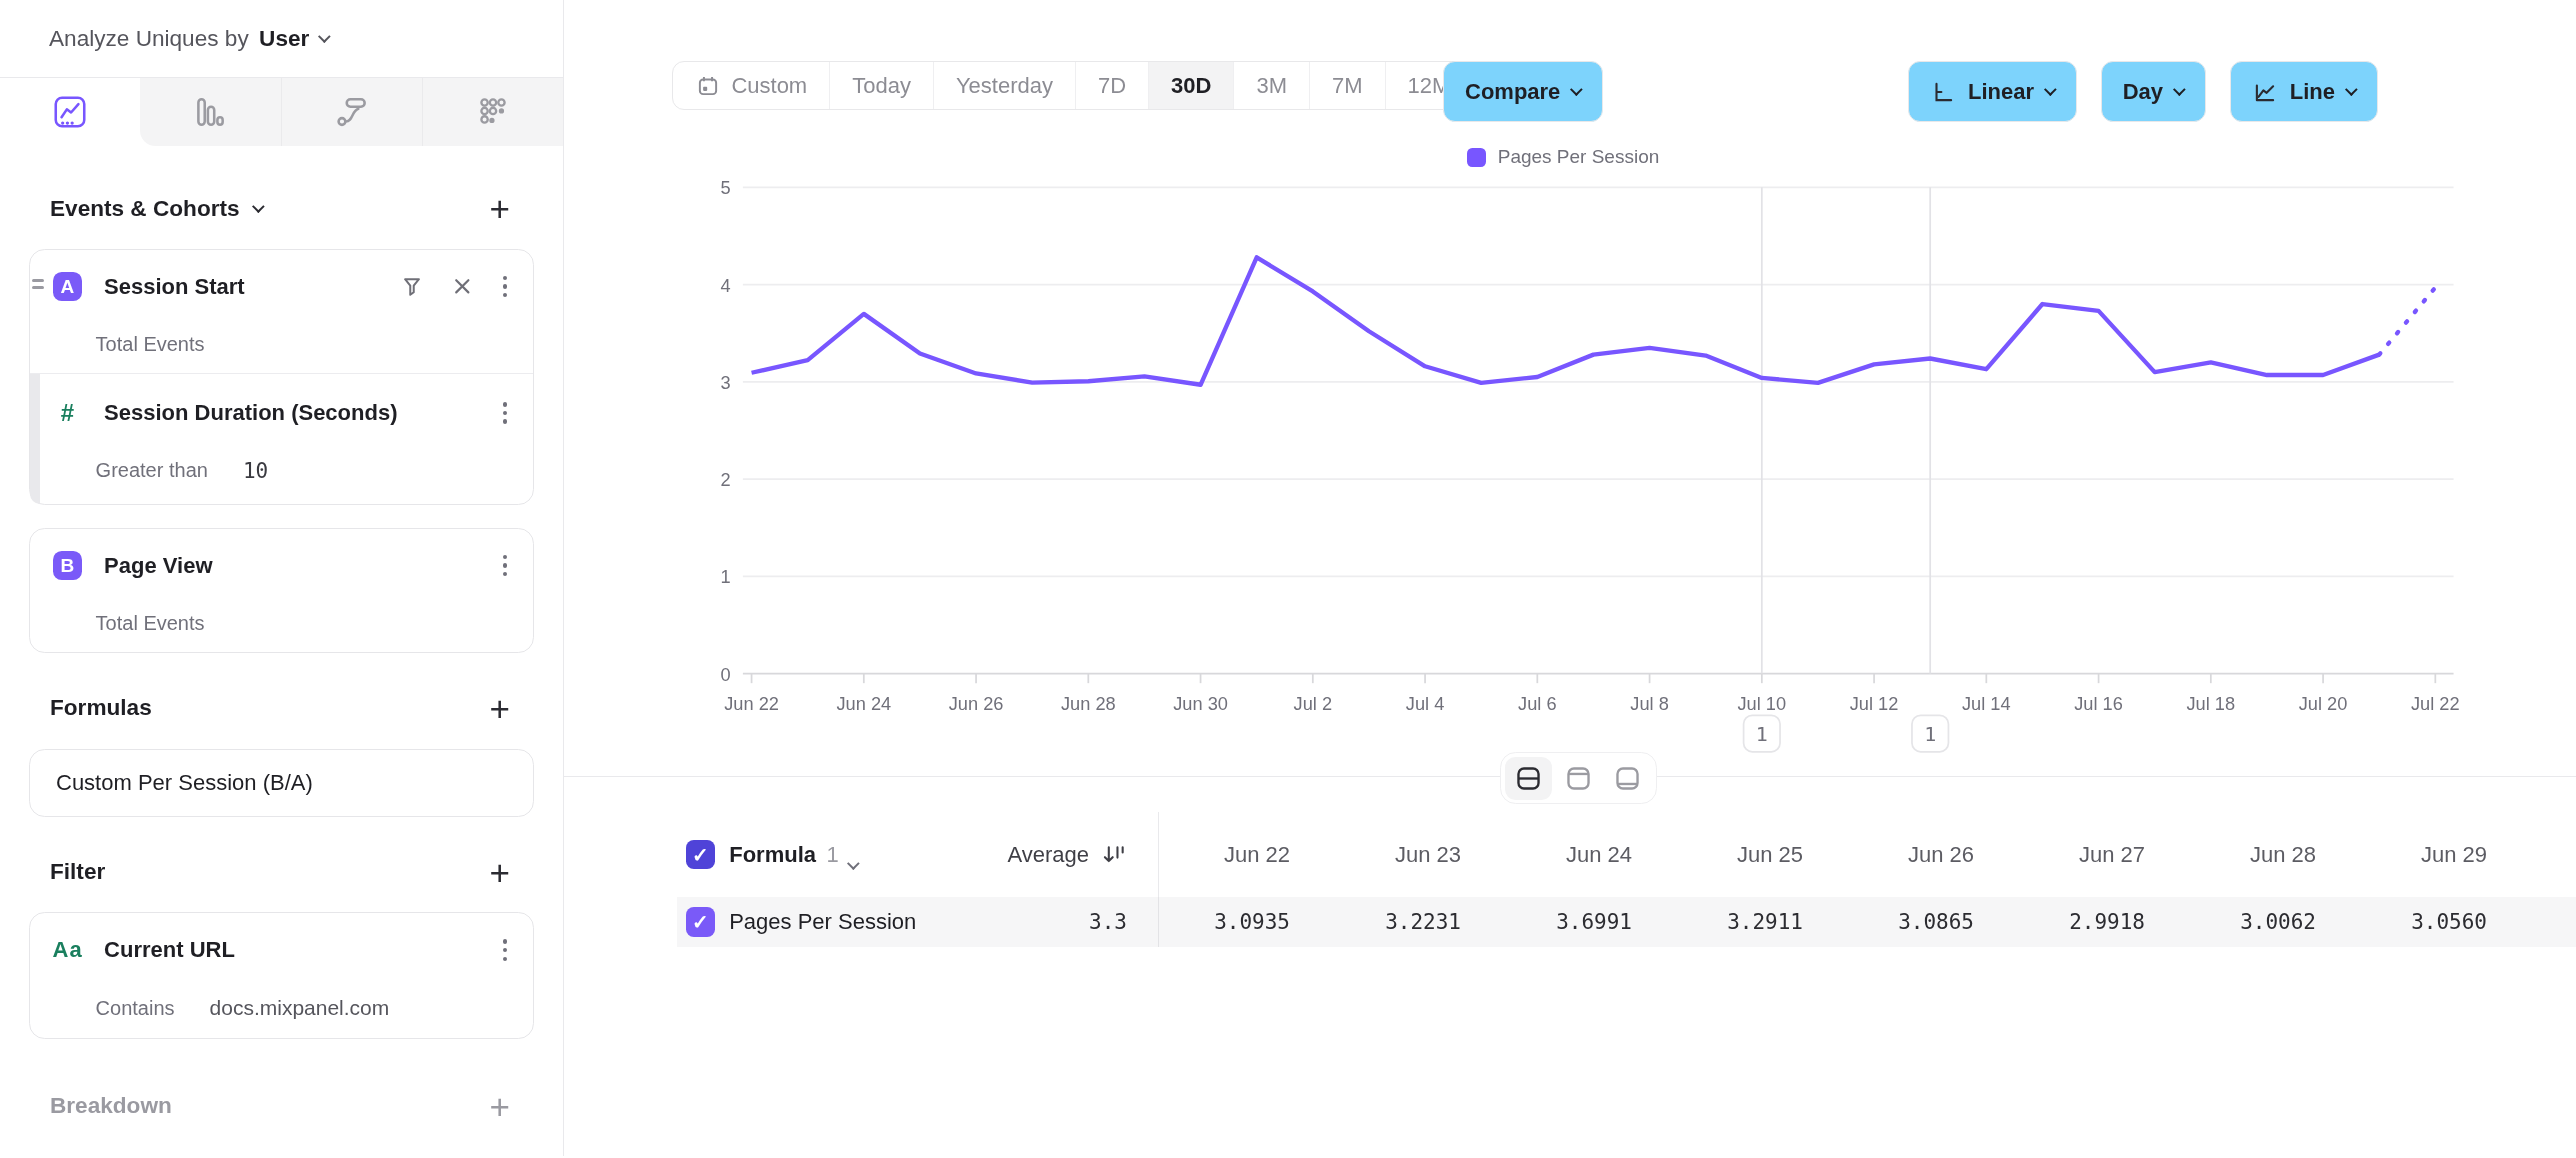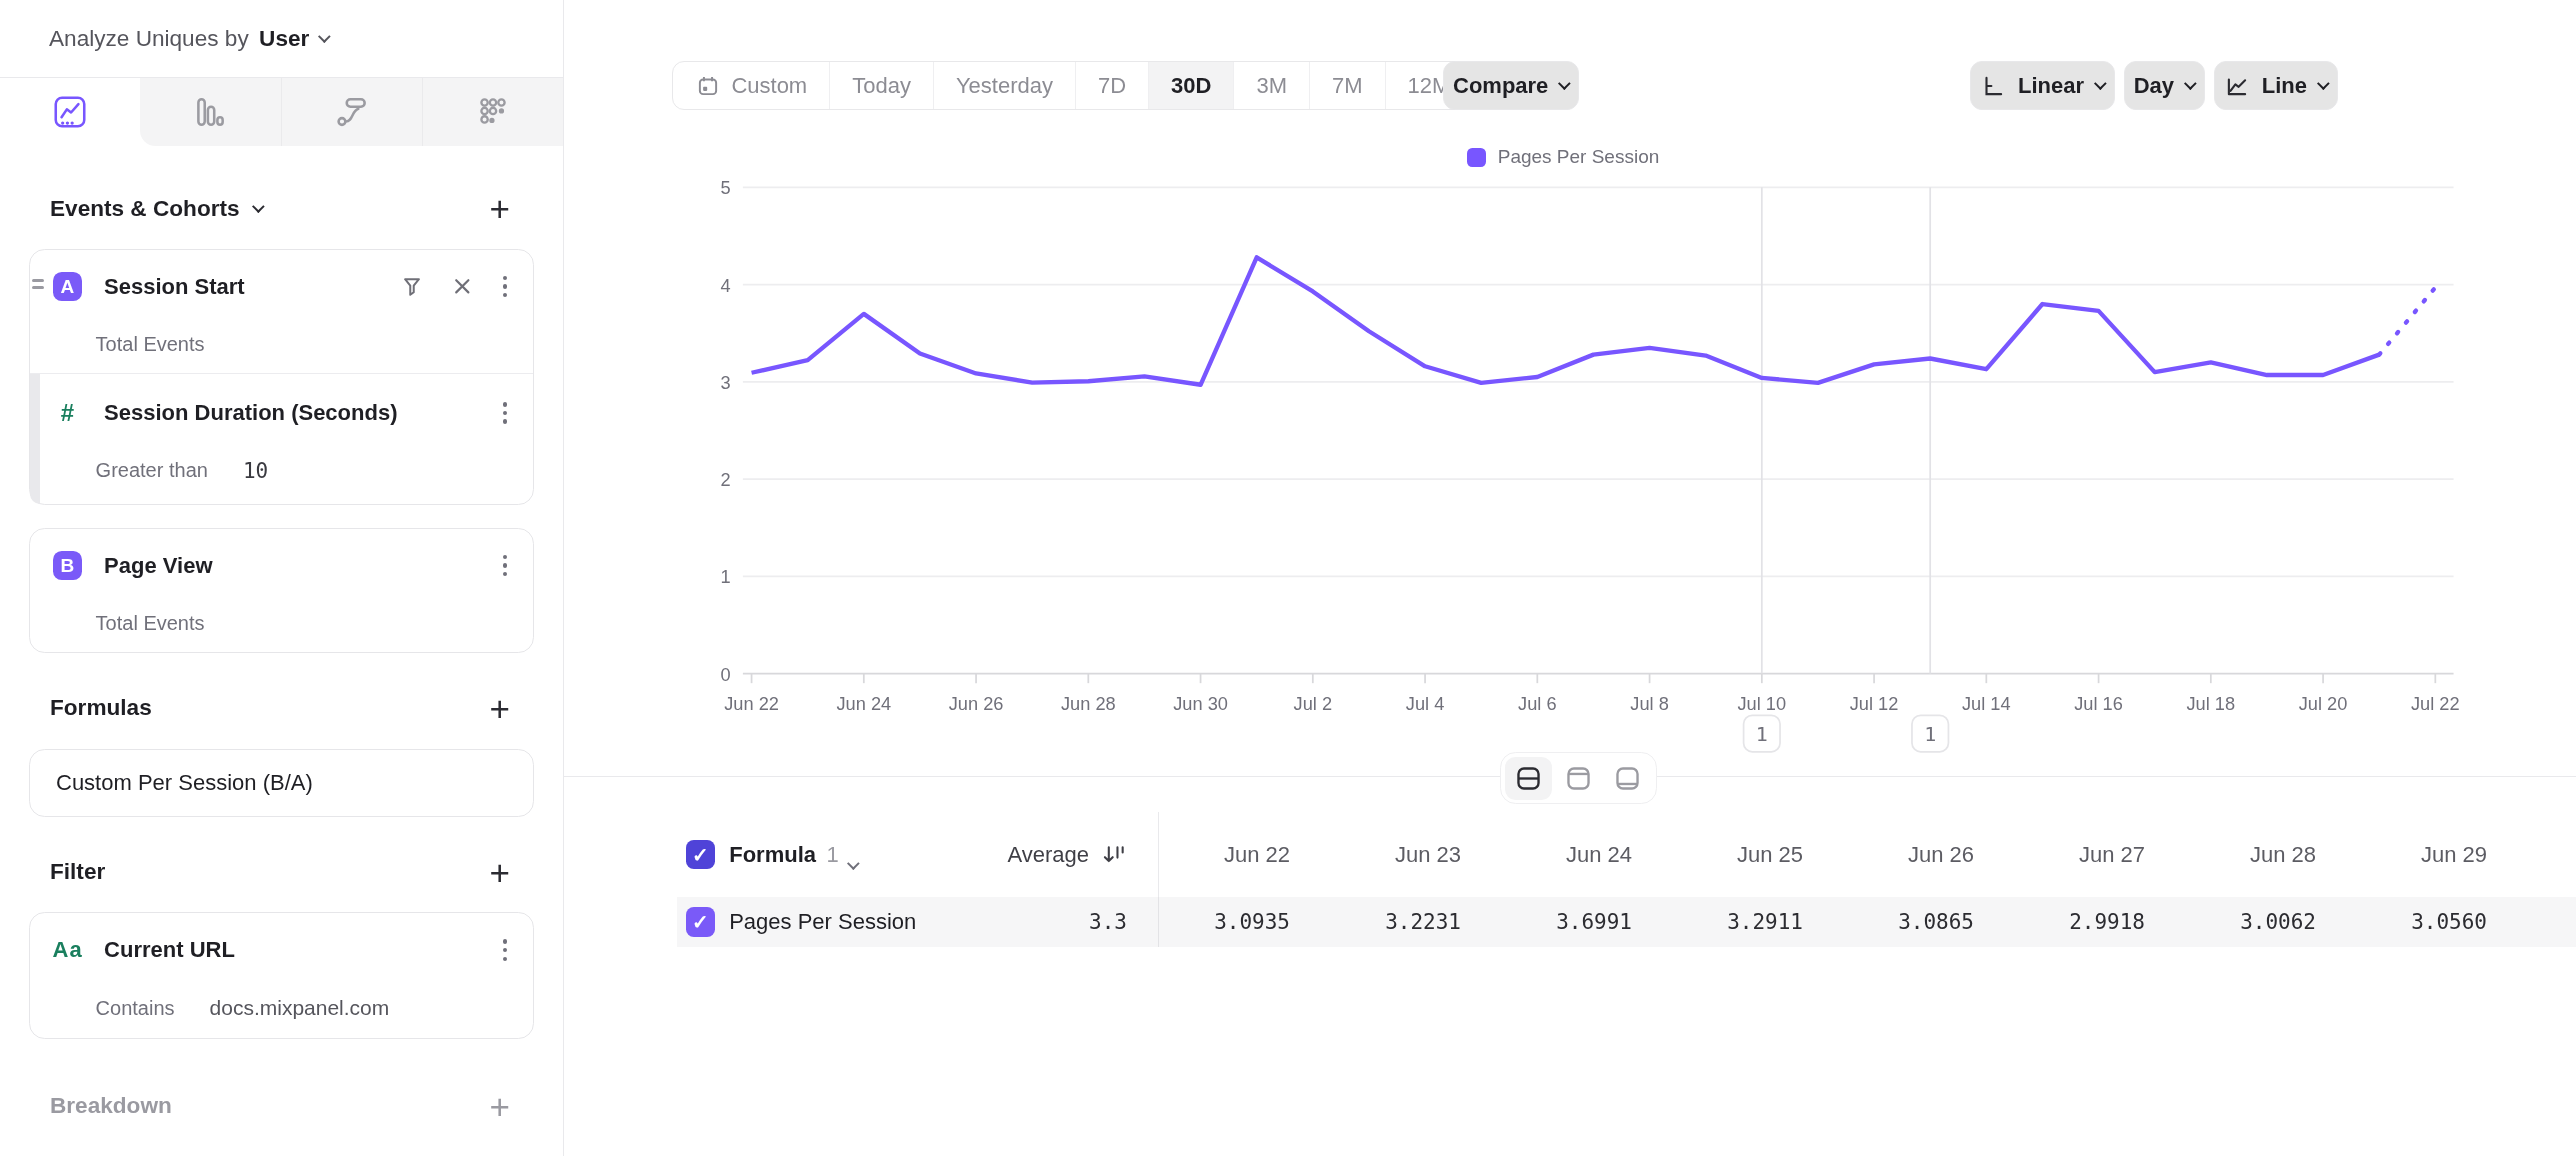--- a/index.html
+++ b/index.html
@@ -38,27 +38,27 @@
   .aa{width:29.5px;text-align:center;font-size:22px;font-weight:700;color:#1a7f5e;flex:0 0 auto;letter-spacing:0.9px}
   .mono{font-family:"DejaVu Sans Mono",monospace}
   .opval{margin-left:35px;font-size:21px;color:#3a3a40}
   .formula-card{height:68px;display:flex;align-items:center;padding-left:26px;font-size:22px;color:#1f1f24}
 
   
   .chev{display:inline-block;width:10.4px;height:10.4px;border-right:2.6px solid currentColor;border-bottom:2.6px solid currentColor;transform:rotate(45deg);margin-top:-5.2px}
   .chev.sm{width:8.7px;height:8.7px}
 
   
-  .btn{height:49px;border:1.7px solid #e8e8ea;border-radius:12px;background:#e5e5e5;display:flex;align-items:center;padding:0 9px;font-size:22px;font-weight:600;color:#1f1f24;gap:12px;cursor:pointer}
+  .btn{height:61px;border:1.7px solid #e8e8ea;border-radius:12px;background:#7dd3fc;display:flex;align-items:center;padding:0 21px;font-size:22px;font-weight:600;color:#1f1f24;gap:12px;cursor:pointer}
   .range-seg{position:absolute;left:672px;top:61px;height:49px;display:flex;border:1.7px solid #e8e8ea;border-radius:12px;background:#fff;overflow:hidden;align-items:stretch}
   .range-item{display:flex;align-items:center;justify-content:center;padding:0 22px;font-size:22px;color:#8c8c93;cursor:pointer;gap:10.4px;white-space:nowrap}
   .range-item + .range-item{border-left:1.7px solid #efeff1}
   .range-item.selected{background:#f3f3f4;color:#1f1f24;font-weight:600}
   .compare-btn{position:absolute;left:1443px;top:61px}
-  .right-controls{position:absolute;left:1970px;top:61px;display:flex;gap:9px}
+  .right-controls{position:absolute;left:1908px;top:61px;display:flex;gap:24px}
 
   
   .legend{position:absolute;left:564px;top:146px;width:1998px;display:flex;justify-content:center;align-items:center;gap:12px;font-size:19px;color:#70707a}
   .legend-swatch{width:19px;height:19px;border-radius:5.2px;background:#7856ff}
   .chart-wrap{position:absolute;left:564px;top:122px;width:2012px;height:643px}
   .main-divider{position:absolute;left:564px;top:776px;width:2012px;border-top:1.7px solid #e9e9ec}
   .view-pill{position:absolute;left:1500px;top:752px;height:52px;display:flex;align-items:center;background:#fff;border:1.7px solid #efeff1;border-radius:15.6px;padding:0 4.3px;gap:2.6px;z-index:3}
   .view-btn{width:47px;height:43px;display:flex;align-items:center;justify-content:center;border-radius:10.4px;color:#9b9ba1;cursor:pointer}
   .view-btn.selected{background:#f3f3f4;color:#2b2b31}
 

